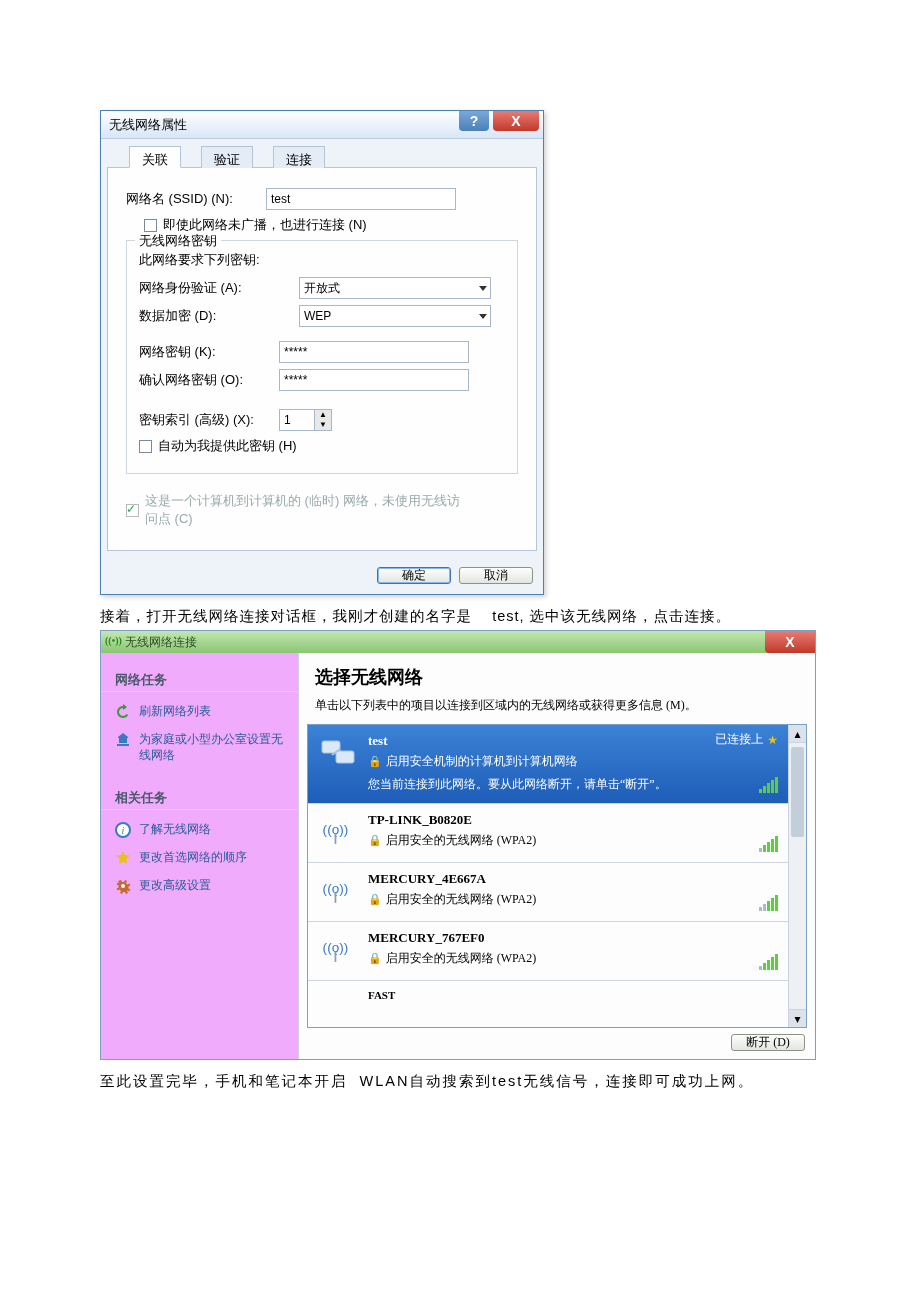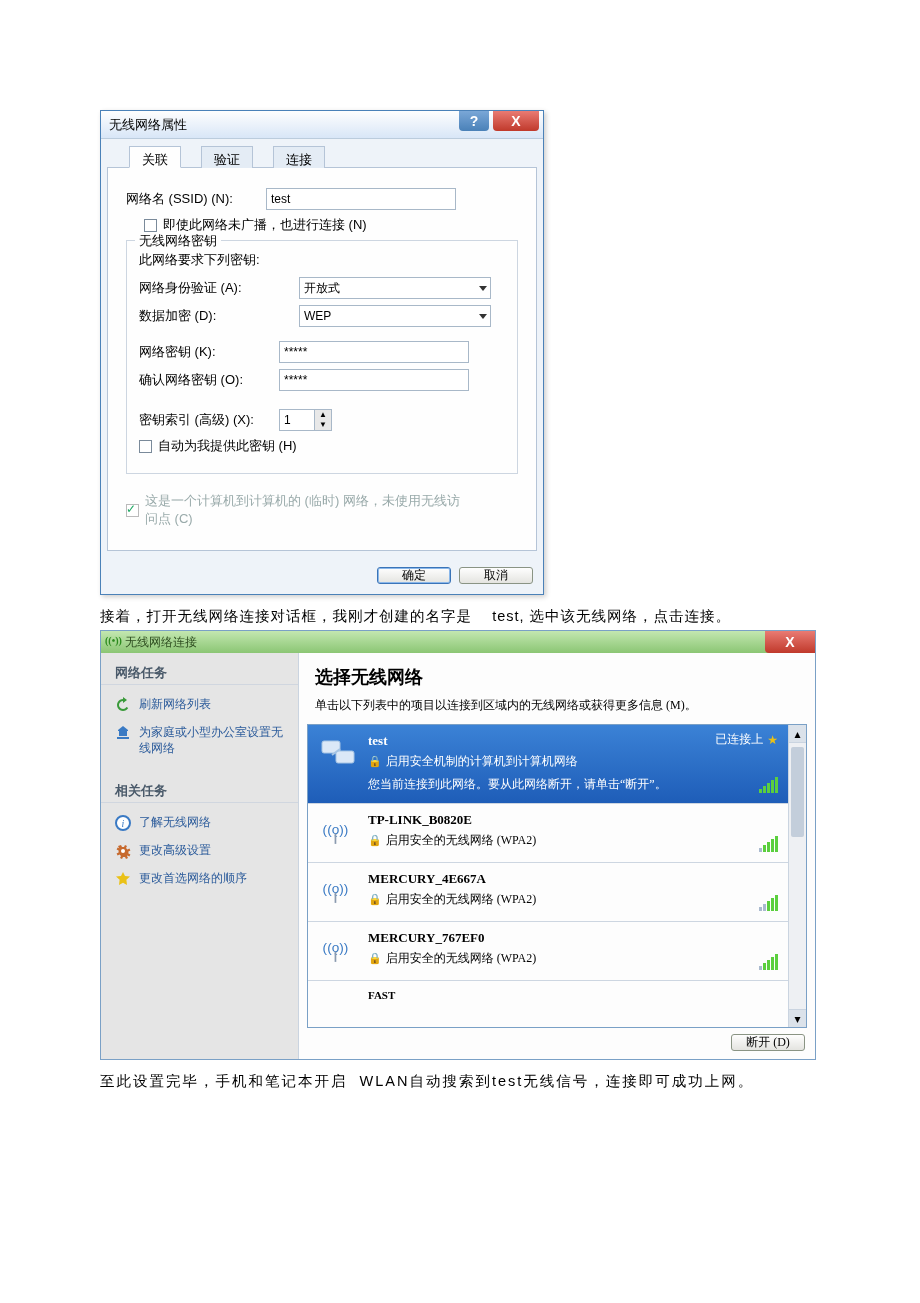--- a/index.html
+++ b/index.html
@@ -163,23 +163,23 @@
     position: absolute; right: 0; top: 0;
     width: 50px; height: 22px;
     background: linear-gradient(#e97b73,#c0392b);
     border-radius: 0 0 0 4px;
     color: #fff; display: flex; align-items: center; justify-content: center;
     font-family: Arial; font-weight: bold; font-size: 14px;
   }
   .win2-body { display: flex; min-height: 400px; }
   .sidebar {
     width: 198px;
-    background: #e5e5e5;
+    background: #f0abfc;
     border-right: 1px solid #cad4e0;
-    padding: 5px 0;
+    padding: 12px 0;
     font-family: SimSun;
   }
   .side-head {
     font-weight: bold; font-size: 13px;
     padding: 6px 14px 2px 14px;
     border-bottom: 1px solid #d0d6df;
     color: #4a5a6a;
     margin-bottom: 6px;
   }
   .side-item {
@@ -363,30 +363,30 @@
         <div class="side-head">相关任务</div>
         <div class="side-item">
           <svg class="ico" viewBox="0 0 16 16">
               <circle cx="8" cy="8" r="7" fill="#fff" stroke="#3a7ac4" stroke-width="2"></circle>
               <text x="8" y="12" text-anchor="middle" font-size="10" fill="#3a7ac4" font-family="Georgia" font-style="italic">i</text>
             </svg>
           <span>了解无线网络</span>
         </div>
         <div class="side-item">
           <svg class="ico" viewBox="0 0 16 16">
+              <path fill="#eac117" d="M8 1l2 4 5 .5-3.6 3.2L12 14l-4-2.3L4 14l.6-5.3L1 5.5 6 5z"></path>
+            </svg>
+          <span>更改首选网络的顺序</span>
+        </div>
+        <div class="side-item">
+          <svg class="ico" viewBox="0 0 16 16">
               <path fill="#c76a2e" d="M6 2l1 2 2 0 1-2 2 1-1 2 1.4 1.4 2-1 1 2-2 1 0 2 2 1-1 2-2-1L12 13l1 2-2 1-1-2H8l-1 2-2-1 1-2-1.4-1.4-2 1-1-2 2-1v-2l-2-1 1-2 2 1L4 5 3 3z"></path>
               <circle cx="8" cy="8" r="2" fill="#fff"></circle>
             </svg>
           <span>更改高级设置</span>
-        </div>
-        <div class="side-item">
-          <svg class="ico" viewBox="0 0 16 16">
-              <path fill="#eac117" d="M8 1l2 4 5 .5-3.6 3.2L12 14l-4-2.3L4 14l.6-5.3L1 5.5 6 5z"></path>
-            </svg>
-          <span>更改首选网络的顺序</span>
         </div>
       </div>
       <div class="main">
         <div class="main-head">选择无线网络</div>
         <div class="main-sub">单击以下列表中的项目以连接到区域内的无线网络或获得更多信息 (M)。</div>
         <div class="netlist">
           <div class="netlist-inner">
 
             <div class="net-item sel">
               <div class="net-icon">

